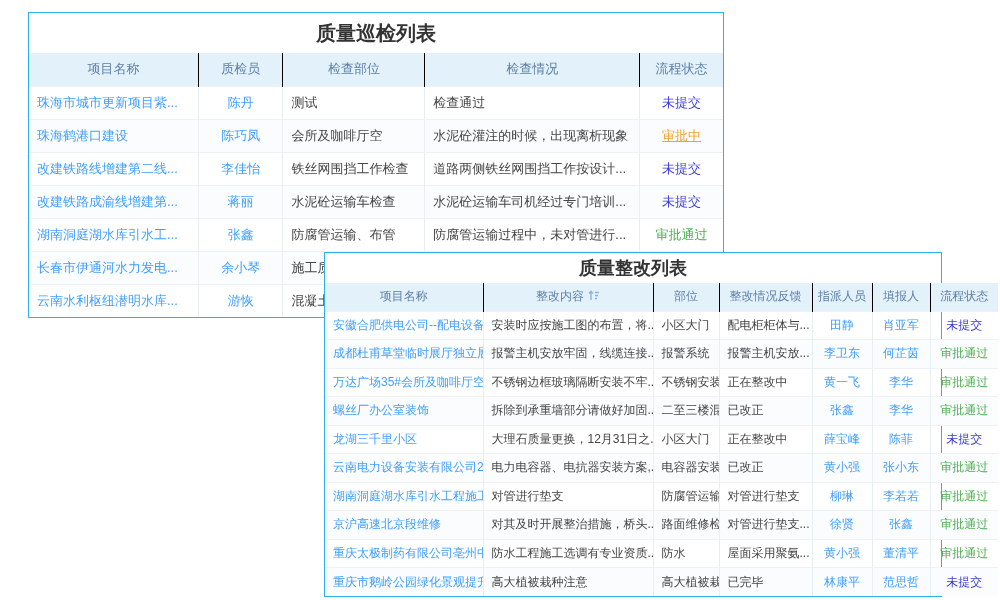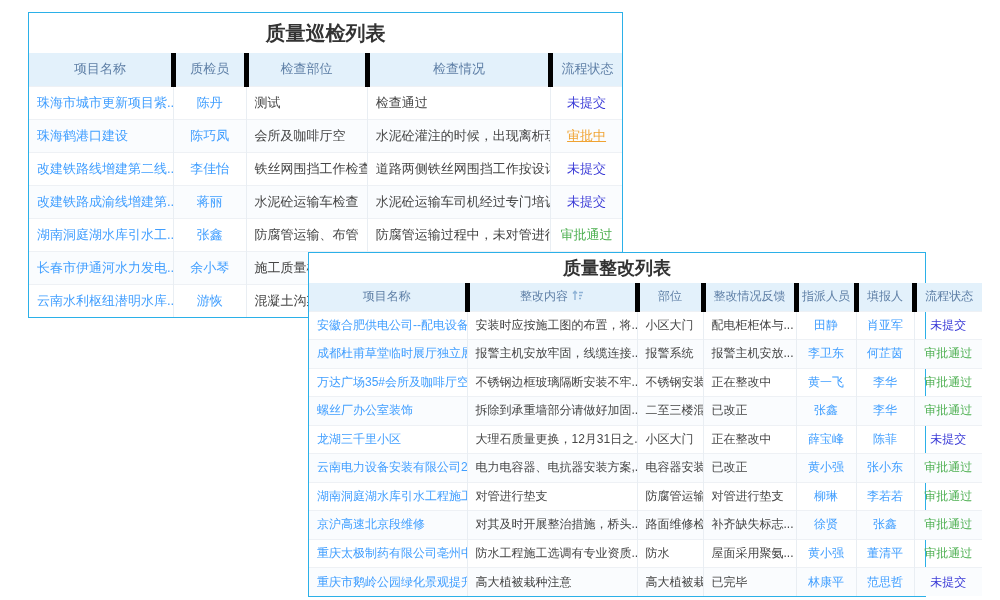--- a/index.html
+++ b/index.html
@@ -5,29 +5,29 @@
   :root{
     --border-color:#2bb0e8; --header-bg:#e3f1fb; --header-text:#5e7fa6;
     --link-color:#409eff; --body-text:#454545; --title-color:#333333;
     --status-not-submitted:#3c3cd7; --status-in-review:#f0a332; --status-approved:#4caf50;
   }
   *{box-sizing:border-box;margin:0;padding:0;}
   html,body{width:1000px;height:600px;background:#ffffff;overflow:hidden;
     font-family:"Liberation Sans","DejaVu Sans",sans-serif;}
   .page{position:relative;width:1000px;height:600px;background:#fff;}
   .table-card{position:absolute;background:#fff;border:1px solid var(--border-color);}
-  #card-inspection{left:28px;top:12px;width:595px;z-index:1;}
-  #card-rectification{left:308px;top:252px;width:618px;z-index:2;}
+  #card-inspection{left:28px;top:12px;width:696px;z-index:1;}
+  #card-rectification{left:324px;top:252px;width:618px;z-index:2;}
   .card-title{display:flex;align-items:center;justify-content:center;
     font-weight:bold;color:var(--title-color);}
   #card-inspection .card-title{height:40px;font-size:20px;}
   #card-rectification .card-title{height:30px;font-size:18px;}
   table{border-collapse:collapse;table-layout:fixed;width:100%;}
   th{background:var(--header-bg);color:var(--header-text);font-weight:normal;
-    text-align:center;border-right:5px solid #000000;white-space:nowrap;overflow:hidden;}
+    text-align:center;border-right:1px solid #000000;white-space:nowrap;overflow:hidden;}
   th:last-child{border-right:none;margin-left:36px;}
   td{color:var(--body-text);border-right:1px solid #e9eef3;border-top:1px solid #eef1f5;
     white-space:nowrap;overflow:hidden;padding:0 8px;}
   td:last-child{border-right:none;}
   tbody tr:nth-child(even) td{background:#fafcfe;}
   #card-inspection th{height:33px;font-size:13px;}
   #card-inspection td{height:33px;font-size:13px;}
   #card-rectification th{height:28px;font-size:12px;}
   #card-rectification td{height:28.5px;font-size:12px;}
   td.al-left{text-align:left;} td.al-center{text-align:center;padding:0 4px;}
@@ -205,21 +205,21 @@
             <td class="al-left"><span>防腐管运输...</span></td>
             <td class="al-left"><span>对管进行垫支</span></td>
             <td class="al-center"><span class="link">柳琳</span></td>
             <td class="al-center"><span class="link">李若若</span></td>
             <td class="al-center"><span class="status st-approved">审批通过</span></td>
           </tr>
           <tr>
             <td class="al-left"><span class="link">京沪高速北京段维修</span></td>
             <td class="al-left"><span>对其及时开展整治措施，桥头...</span></td>
             <td class="al-left"><span>路面维修检...</span></td>
-            <td class="al-left"><span>补齐缺失标志...</span></td>
+            <td class="al-left"><span>对管进行垫支...</span></td>
             <td class="al-center"><span class="link">徐贤</span></td>
             <td class="al-center"><span class="link">张鑫</span></td>
             <td class="al-center"><span class="status st-approved">审批通过</span></td>
           </tr>
           <tr>
             <td class="al-left"><span class="link">重庆太极制药有限公司亳州中...</span></td>
             <td class="al-left"><span>防水工程施工选调有专业资质...</span></td>
             <td class="al-left"><span>防水</span></td>
             <td class="al-left"><span>屋面采用聚氨...</span></td>
             <td class="al-center"><span class="link">黄小强</span></td>

